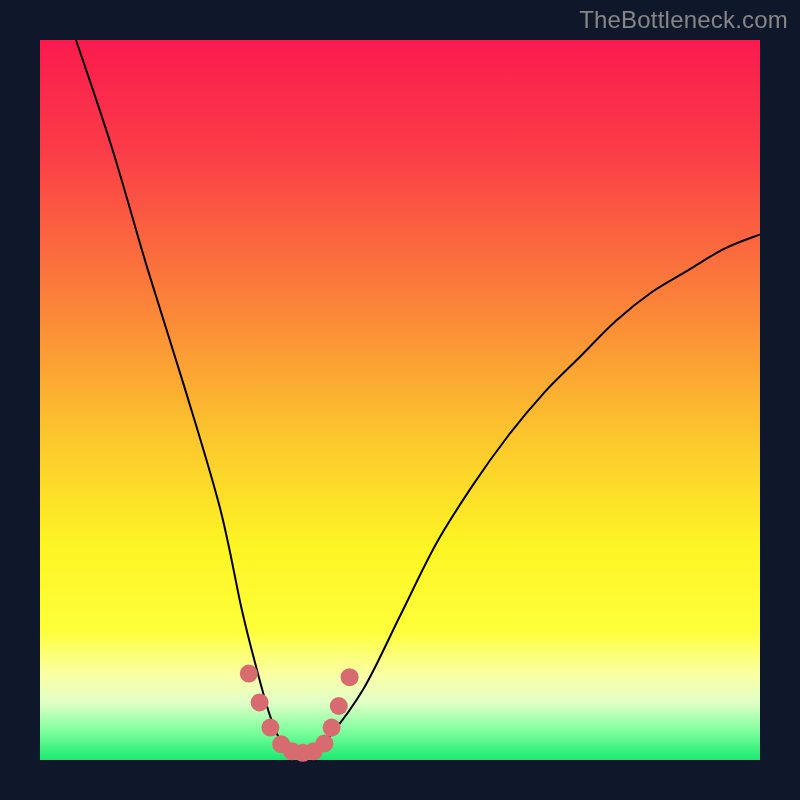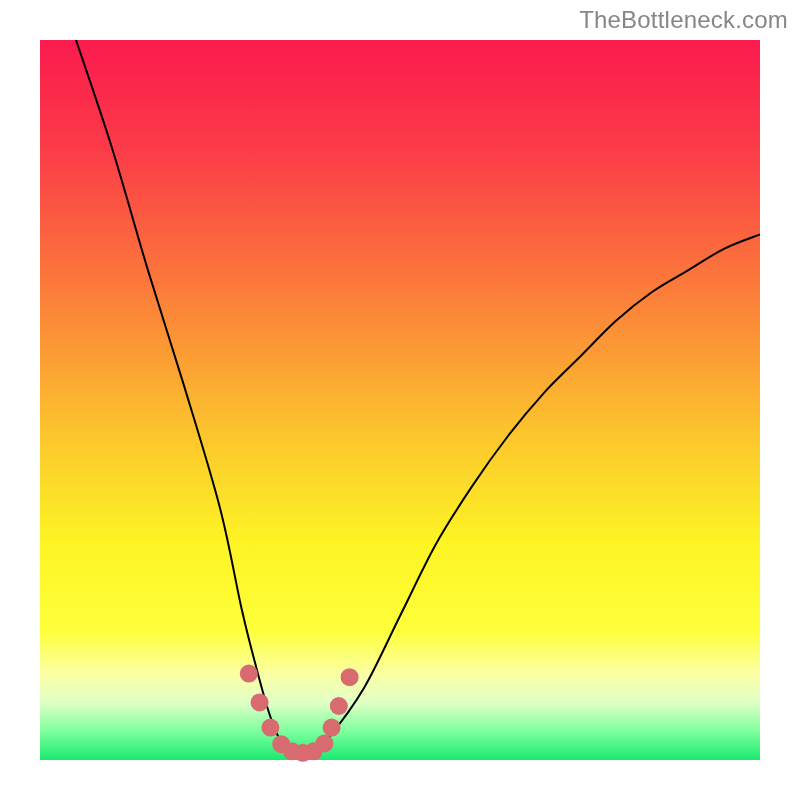--- a/index.html
+++ b/index.html
@@ -7,21 +7,21 @@
     padding: 0;
     width: 800px;
     height: 800px;
     background: #000000;
     overflow: hidden;
   }
   .frame {
     position: relative;
     width: 800px;
     height: 800px;
-    background: #ffffff;
+    background: #0f172a;
   }
   .plot-area {
     position: absolute;
     left: 40px;
     top: 40px;
     width: 720px;
     height: 720px;
     
   }
   .watermark {

